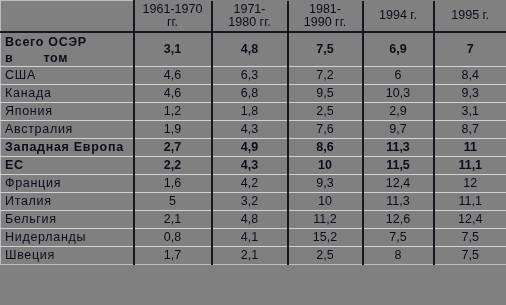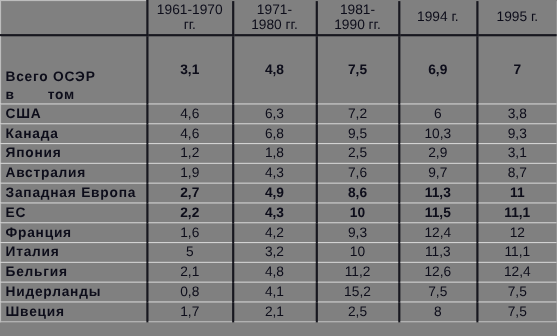--- a/index.html
+++ b/index.html
@@ -74,21 +74,20 @@
     box-sizing: border-box;
     white-space: nowrap;
     overflow: hidden;
   }
   tbody td.cell-label {
     text-align: left;
     letter-spacing: 0.7px;
     border-left: 1px solid #bdbdbd;
     border-right: 2px solid #17171f;
     padding-left: 4px;
-    font-weight: bold;
   }
   tbody td.cell-num {
     text-align: center;
   }
   tbody td.cell-last {
     border-right: 1px solid #d2d2d2;
   }
 
   tbody tr.row-bold td {
     font-weight: bold;
@@ -100,21 +99,20 @@
     line-height: 16px;
     vertical-align: middle;
     border-bottom: 1px solid #d2d2d2;
   }
   tbody tr.row-total td.cell-label {
     padding-top: 1px;
   }
   .total-l1 {
     display: block;
     letter-spacing: 0.7px;
-    margin-top: 28px;
   }
   .total-l2 {
     display: block;
     letter-spacing: 0.7px;
   }
   .total-l2 .gap { display: inline-block; width: 30px; }
 
   tbody tr:last-child td {
     border-bottom: 1px solid #bdbdbd;
   }
@@ -166,21 +164,21 @@
         <td class="cell-num">7,5</td>
         <td class="cell-num">6,9</td>
         <td class="cell-num cell-last">7</td>
       </tr>
     <tr>
           <td class="cell-label">США</td>
           <td class="cell-num">4,6</td>
           <td class="cell-num">6,3</td>
           <td class="cell-num">7,2</td>
           <td class="cell-num">6</td>
-          <td class="cell-num cell-last">3,8</td>
+          <td class="cell-num cell-last">8,4</td>
         </tr>
         <tr>
           <td class="cell-label">Канада</td>
           <td class="cell-num">4,6</td>
           <td class="cell-num">6,8</td>
           <td class="cell-num">9,5</td>
           <td class="cell-num">10,3</td>
           <td class="cell-num cell-last">9,3</td>
         </tr>
         <tr>

